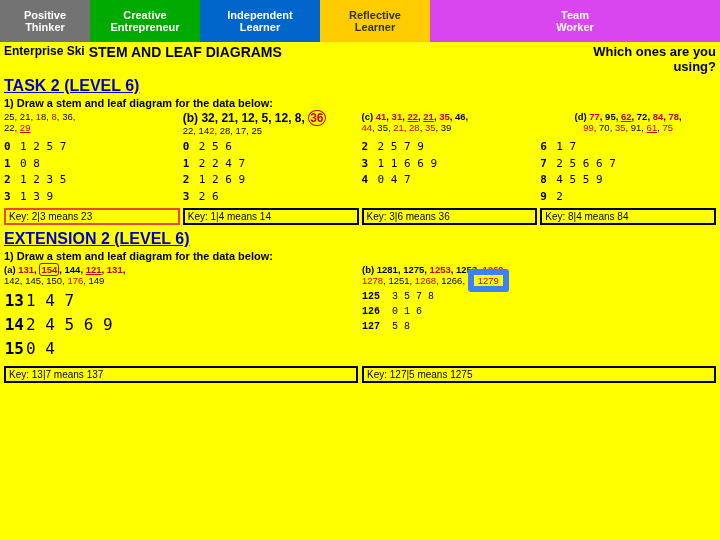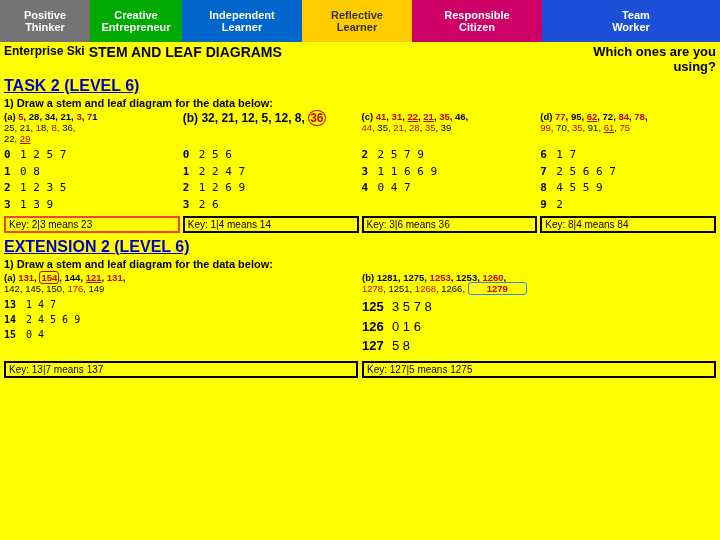--- a/index.html
+++ b/index.html
@@ -22,25 +22,25 @@
       display: flex;
       align-items: center;
       justify-content: center;
       text-align: center;
       font-weight: bold;
       font-size: 11px;
       padding: 4px 6px;
       cursor: pointer;
     }
     .tab-positive { background: #737373; color: white; width: 90px; }
-    .tab-creative { background: #00aa00; color: white; width: 92px; }
+    .tab-creative { background: #00aa00; color: white; width: 110px; }
     .tab-independent { background: #0066cc; color: white; width: 120px; }
     .tab-reflective { background: #ffcc00; color: #333; width: 110px; }
     .tab-responsible { background: #cc0066; color: white; width: 130px; }
-    .tab-team { background: #1d4ed8; color: white; width: 100px; flex: 1; text-align: right; }
+    .tab-team { background: #d946ef; color: white; width: 100px; flex: 1; }
     .stem-row {
       display: flex;
     }
     .stem-val {
       width: 14px;
       font-weight: bold;
     }
     .leaf-val {
       margin-left: 2px;
     }
@@ -53,23 +53,20 @@
     <span>Positive<br>Thinker</span>
   </div>
   <div class="tab tab-creative">
     <span>Creative<br>Entrepreneur</span>
   </div>
   <div class="tab tab-independent">
     <span>Independent<br>Learner</span>
   </div>
   <div class="tab tab-reflective">
     <span>Reflective<br>Learner</span>
-  </div>
-  <div class="tab tab-responsible">
-    <span>Responsible<br>Citizen</span>
   </div>
   <div class="tab tab-team">
     <span>Team<br>Worker</span>
   </div>
 </div>
 
 <div style="display:flex; align-items:flex-start; background:#ffff00; padding:2px 4px; min-height:22px;">
   <div style="font-weight:bold;font-size:12px;color:#000;margin-right:4px;">Enterprise Ski</div>
   <div style="font-weight:bold;font-size:14px;color:#000;">STEM AND LEAF DIAGRAMS</div>
   <div style="margin-left:auto;text-align:right;">
@@ -82,35 +79,35 @@
   <div style="font-size:16px;font-weight:bold;color:#0000cc;text-decoration:underline;">TASK 2 (LEVEL 6)</div>
 </div>
 
 <div style="padding:1px 4px; background:#ffff00;">
   <div style="font-size:11px;font-weight:bold;color:#000;">1) Draw a stem and leaf diagram for the data below:</div>
 </div>
 
 <div style="display:flex; padding:1px 4px; gap:3px; background:#ffff00;">
 
   <div style="flex:1;">
-    <div style="font-size:9.5px;font-weight:bold;color:#000;">(a) <span style="color:#cc0000;">5</span>, 28, 34, 21, <span style="color:#cc0000;">3</span>, <span style="color:#cc0000;">7</span><span style="color:#0000cc;">1</span></div>
     <div style="font-size:9.5px;color:#000;">25, 21, <span style="color:#cc0000;">1</span>8, <span style="color:#cc0000;">8</span>, 36,</div>
     <div style="font-size:9.5px;color:#000;">22, <span style="color:#cc0000;text-decoration:underline;">29</span></div>
   </div>
 
   <div style="flex:1;">
     <div style="font-size:12px;font-weight:bold;color:#000;">(b) 32, 21, 12, 5, 12, 8, <span style="color:#cc0000;border:1px solid #cc0000;border-radius:50%;padding:0 1px;">36</span></div>
+    <div style="font-size:9.5px;color:#000;">22, 14<span style="color:#cc0000;">2</span>, 28, 17, 25</div>
   </div>
 
   <div style="flex:1;">
     <div style="font-size:9.5px;font-weight:bold;color:#000;">(c) <span style="color:#cc0000;">41</span>, <span style="color:#cc0000;">31</span>, <span style="color:#cc0000;text-decoration:underline;">22</span>, <span style="color:#cc0000;text-decoration:underline;">21</span>, <span style="color:#cc0000;">35</span>, 46,</div>
     <div style="font-size:9.5px;color:#000;"><span style="color:#cc0000;">44</span>, 35, <span style="color:#cc0000;">21</span>, <span style="color:#cc0000;">28</span>, <span style="color:#cc0000;">35</span>, 39</div>
   </div>
 
-  <div style="flex:1;">
+  <div style="flex:1;text-align:center;">
     <div style="font-size:9.5px;font-weight:bold;color:#000;">(d) <span style="color:#cc0000;">77</span>, 95, <span style="color:#cc0000;text-decoration:underline;">62</span>, 72, <span style="color:#cc0000;">84</span>, <span style="color:#cc0000;">78</span>,</div>
     <div style="font-size:9.5px;color:#000;"><span style="color:#cc0000;">99</span>, 70, <span style="color:#cc0000;">35</span>, 91, <span style="color:#cc0000;text-decoration:underline;">61</span>, <span style="color:#cc0000;">75</span></div>
   </div>
 </div>
 
 <div style="display:flex; padding:2px 4px; gap:3px; background:#ffff00;">
 
   <div style="flex:1; font-family:monospace; font-size:11px; line-height:1.5;">
     <div class="stem-row">
         <span class="stem-val">0</span>
@@ -201,42 +198,42 @@
 
 <div style="display:flex; padding:1px 4px; gap:4px; background:#ffff00;">
 
   <div style="flex:1;">
     <div style="font-size:9.5px;font-weight:bold;color:#000;">(a) <span style="color:#cc0000;">131</span>, <span style="color:#cc0000;border:1px solid #cc0000;border-radius:3px;padding:0 1px;">154</span>, 144, <span style="color:#cc0000;text-decoration:underline;">121</span>, <span style="color:#cc0000;">131</span>,</div>
     <div style="font-size:9.5px;color:#000;">142, 145, 150, <span style="color:#cc0000;">176</span>, 149</div>
   </div>
 
   <div style="flex:1;">
     <div style="font-size:9.5px;font-weight:bold;color:#000;">(b) 1281, 1275, <span style="color:#cc0000;">1253</span>, 1253, <span style="color:#cc0000;">1260</span>,</div>
-    <div style="font-size:9.5px;color:#000;"><span style="color:#cc0000;">1278</span>, 1251, <span style="color:#cc0000;">1268</span>, 1266, <span style="color:#cc0000;border:1px solid #3b82f6;border-radius:3px;padding:0 18px;font-weight:bold;">1279</span></div>
+    <div style="font-size:9.5px;color:#000;"><span style="color:#cc0000;">1278</span>, 1251, <span style="color:#cc0000;">1268</span>, 1266, <span style="color:#cc0000;border:6px solid #3b82f6;border-radius:3px;padding:0 4px;">1279</span></div>
   </div>
 </div>
 
 <div style="display:flex; padding:2px 4px; gap:4px; background:#ffff00;">
 
-  <div style="flex:1; font-family:monospace; font-size:10px; line-height:1.5;">
+  <div style="flex:1; font-family:monospace; font-size:16px; line-height:1.5;text-align:right;">
     <div class="stem-row">
         <span class="stem-val" style="width:20px;">13</span>
         <span class="leaf-val">1 4 7</span>
       </div>
     <div class="stem-row">
         <span class="stem-val" style="width:20px;">14</span>
         <span class="leaf-val">2 4 5 6 9</span>
       </div>
     <div class="stem-row">
         <span class="stem-val" style="width:20px;">15</span>
         <span class="leaf-val">0 4</span>
       </div>
   </div>
 
-  <div style="flex:1; font-family:Liberation Sans, sans-serif; font-size:13px; line-height:1.5;">
+  <div style="flex:1; font-family:Liberation Mono, monospace; font-size:10px; line-height:1.5;">
     <div class="stem-row">
         <span class="stem-val" style="width:28px;">125</span>
         <span class="leaf-val">3 5 7 8</span>
       </div>
     <div class="stem-row">
         <span class="stem-val" style="width:28px;">126</span>
         <span class="leaf-val">0 1 6</span>
       </div>
     <div class="stem-row">
         <span class="stem-val" style="width:28px;">127</span>

